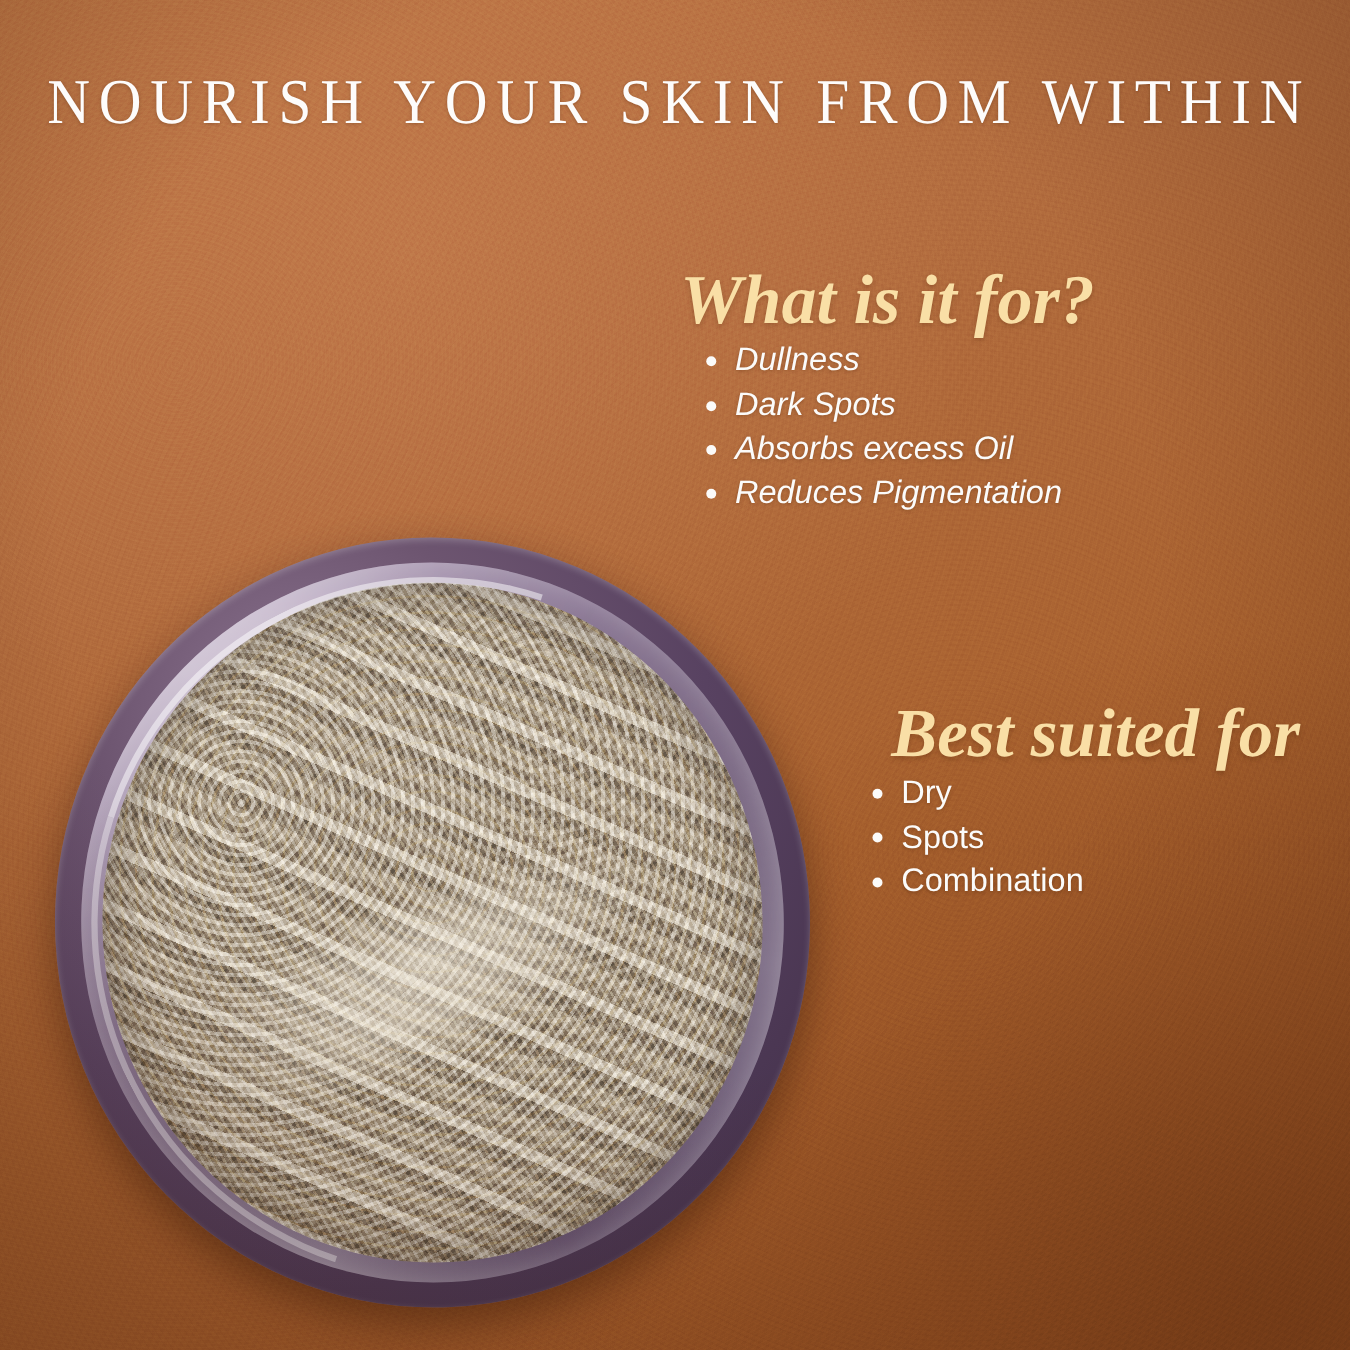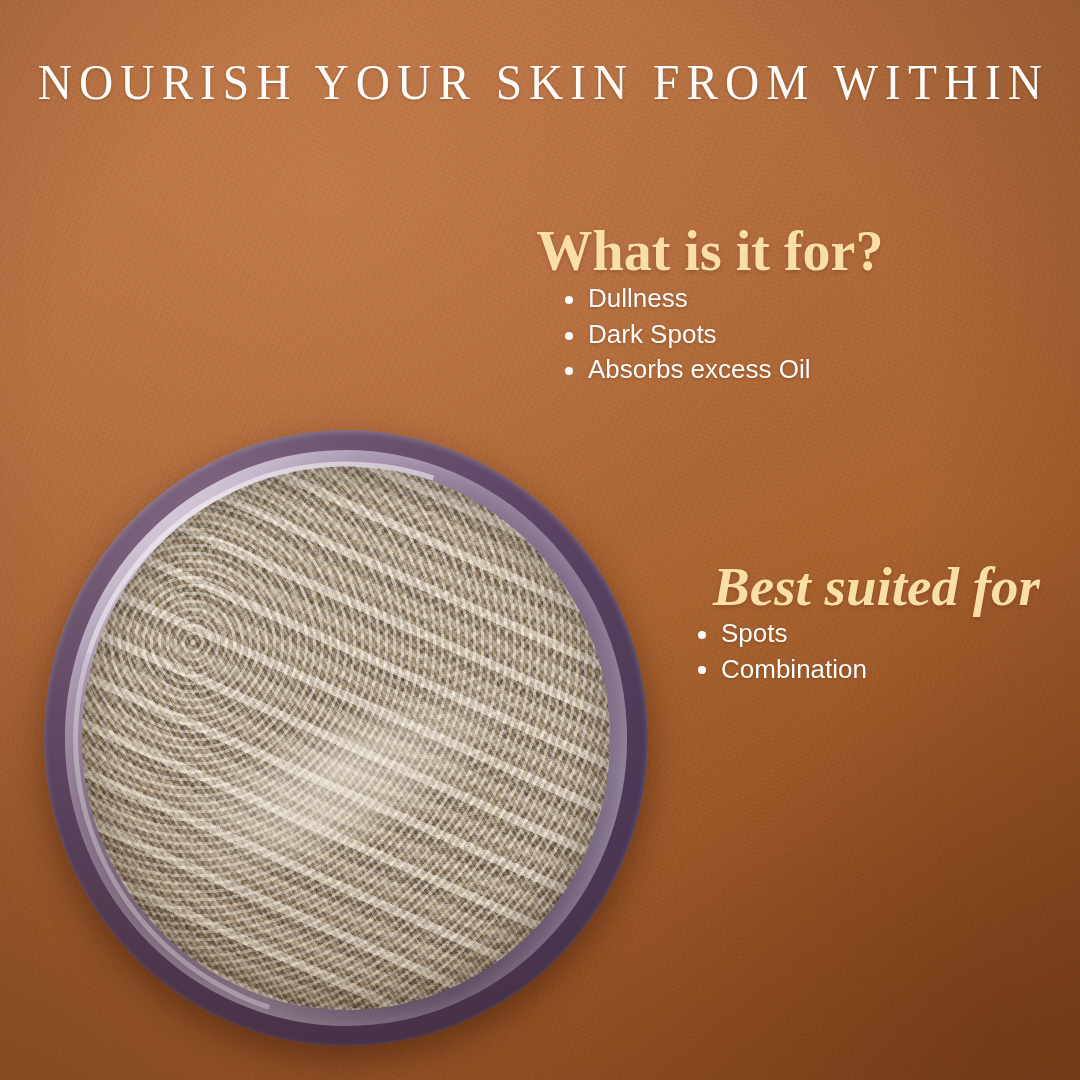--- a/index.html
+++ b/index.html
@@ -56,22 +56,23 @@
     letter-spacing: 7.5px;
     white-space: nowrap;
     text-shadow: 0 1px 3px rgba(70,30,8,.30);
     transform: scaleX(0.93);
   }
 
   
   .block-what {
     position: absolute;
     left: 500px;
-    top: 221px;
+    top: 210px;
     width: 420px;
+    font-style: italic;
   }
   .block-best {
     position: absolute;
     left: 560px;
     top: 557px;
     width: 480px;
   }
 
   .sect-title {
     font-family: "Liberation Serif", "DejaVu Serif", serif;
@@ -256,24 +257,26 @@
   <div class="vignette"></div>
 
   <div class="headline">NOURISH YOUR SKIN FROM WITHIN</div>
 
   <div class="block-what">
     <h2 class="sect-title">What is it for?</h2>
     <ul class="blist list-what">
       <li>Dullness</li>
       <li>Dark Spots</li>
       <li>Absorbs excess Oil</li>
+      <li>Reduces Pigmentation</li>
     </ul>
   </div>
 
   <div class="block-best">
     <h2 class="sect-title">Best suited for</h2>
     <ul class="blist list-best">
+      <li>Dry</li>
       <li>Spots</li>
       <li>Combination</li>
     </ul>
   </div>
 
 </div>
 
 </body></html>

